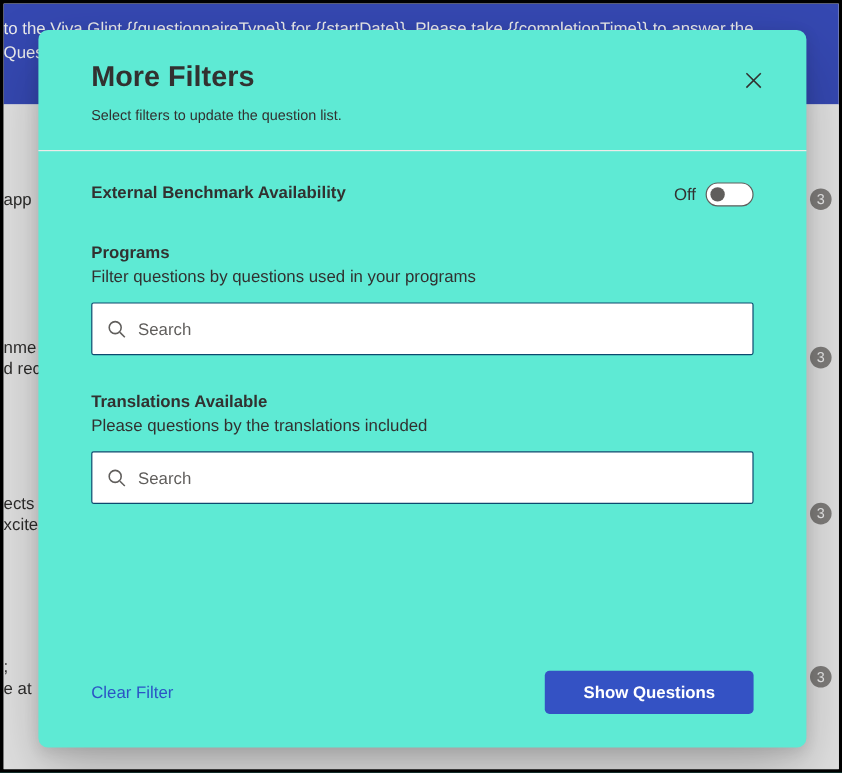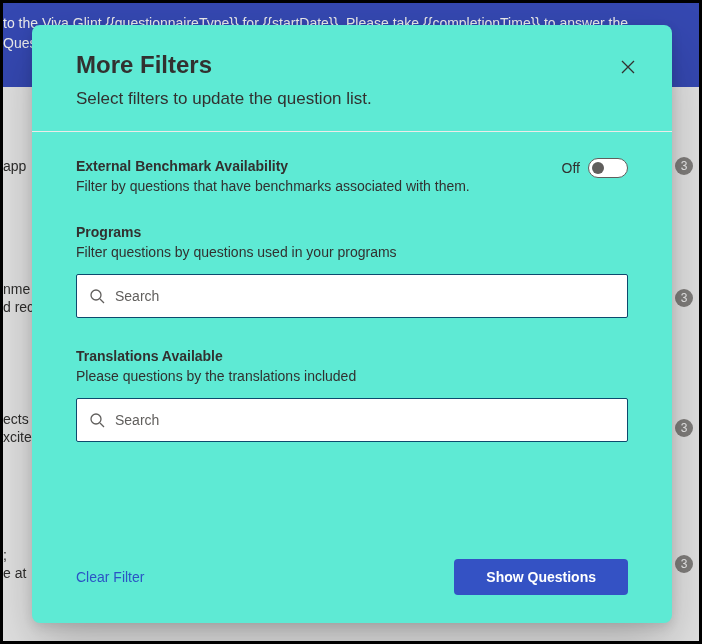--- a/index.html
+++ b/index.html
@@ -79,21 +79,21 @@
       border-bottom: 1px solid #edebe9;
       position: relative;
     }
     .modal-title {
       font-size: 24px;
       font-weight: 600;
       color: #323130;
       margin-bottom: 10px;
     }
     .modal-subtitle {
-      font-size: 17px;
+      font-size: 12px;
       color: #323130;
     }
     .close-btn {
       position: absolute;
       top: 28px;
       right: 30px;
       background: none;
       border: none;
       cursor: pointer;
       width: 28px;
@@ -249,21 +249,20 @@
           </svg>
       </button>
     </div>
 
     <div class="modal-body">
 
       <div class="filter-section">
         <div class="section-header-row">
           <div class="section-texts">
             <div class="section-title">External Benchmark Availability</div>
-            <div class="section-desc">Filter by questions that have benchmarks associated with them.</div>
           </div>
           <div class="toggle-wrap">
             <span class="toggle-label">Off</span>
             <div class="toggle">
               <div class="toggle-knob"></div>
             </div>
           </div>
         </div>
       </div>
 

